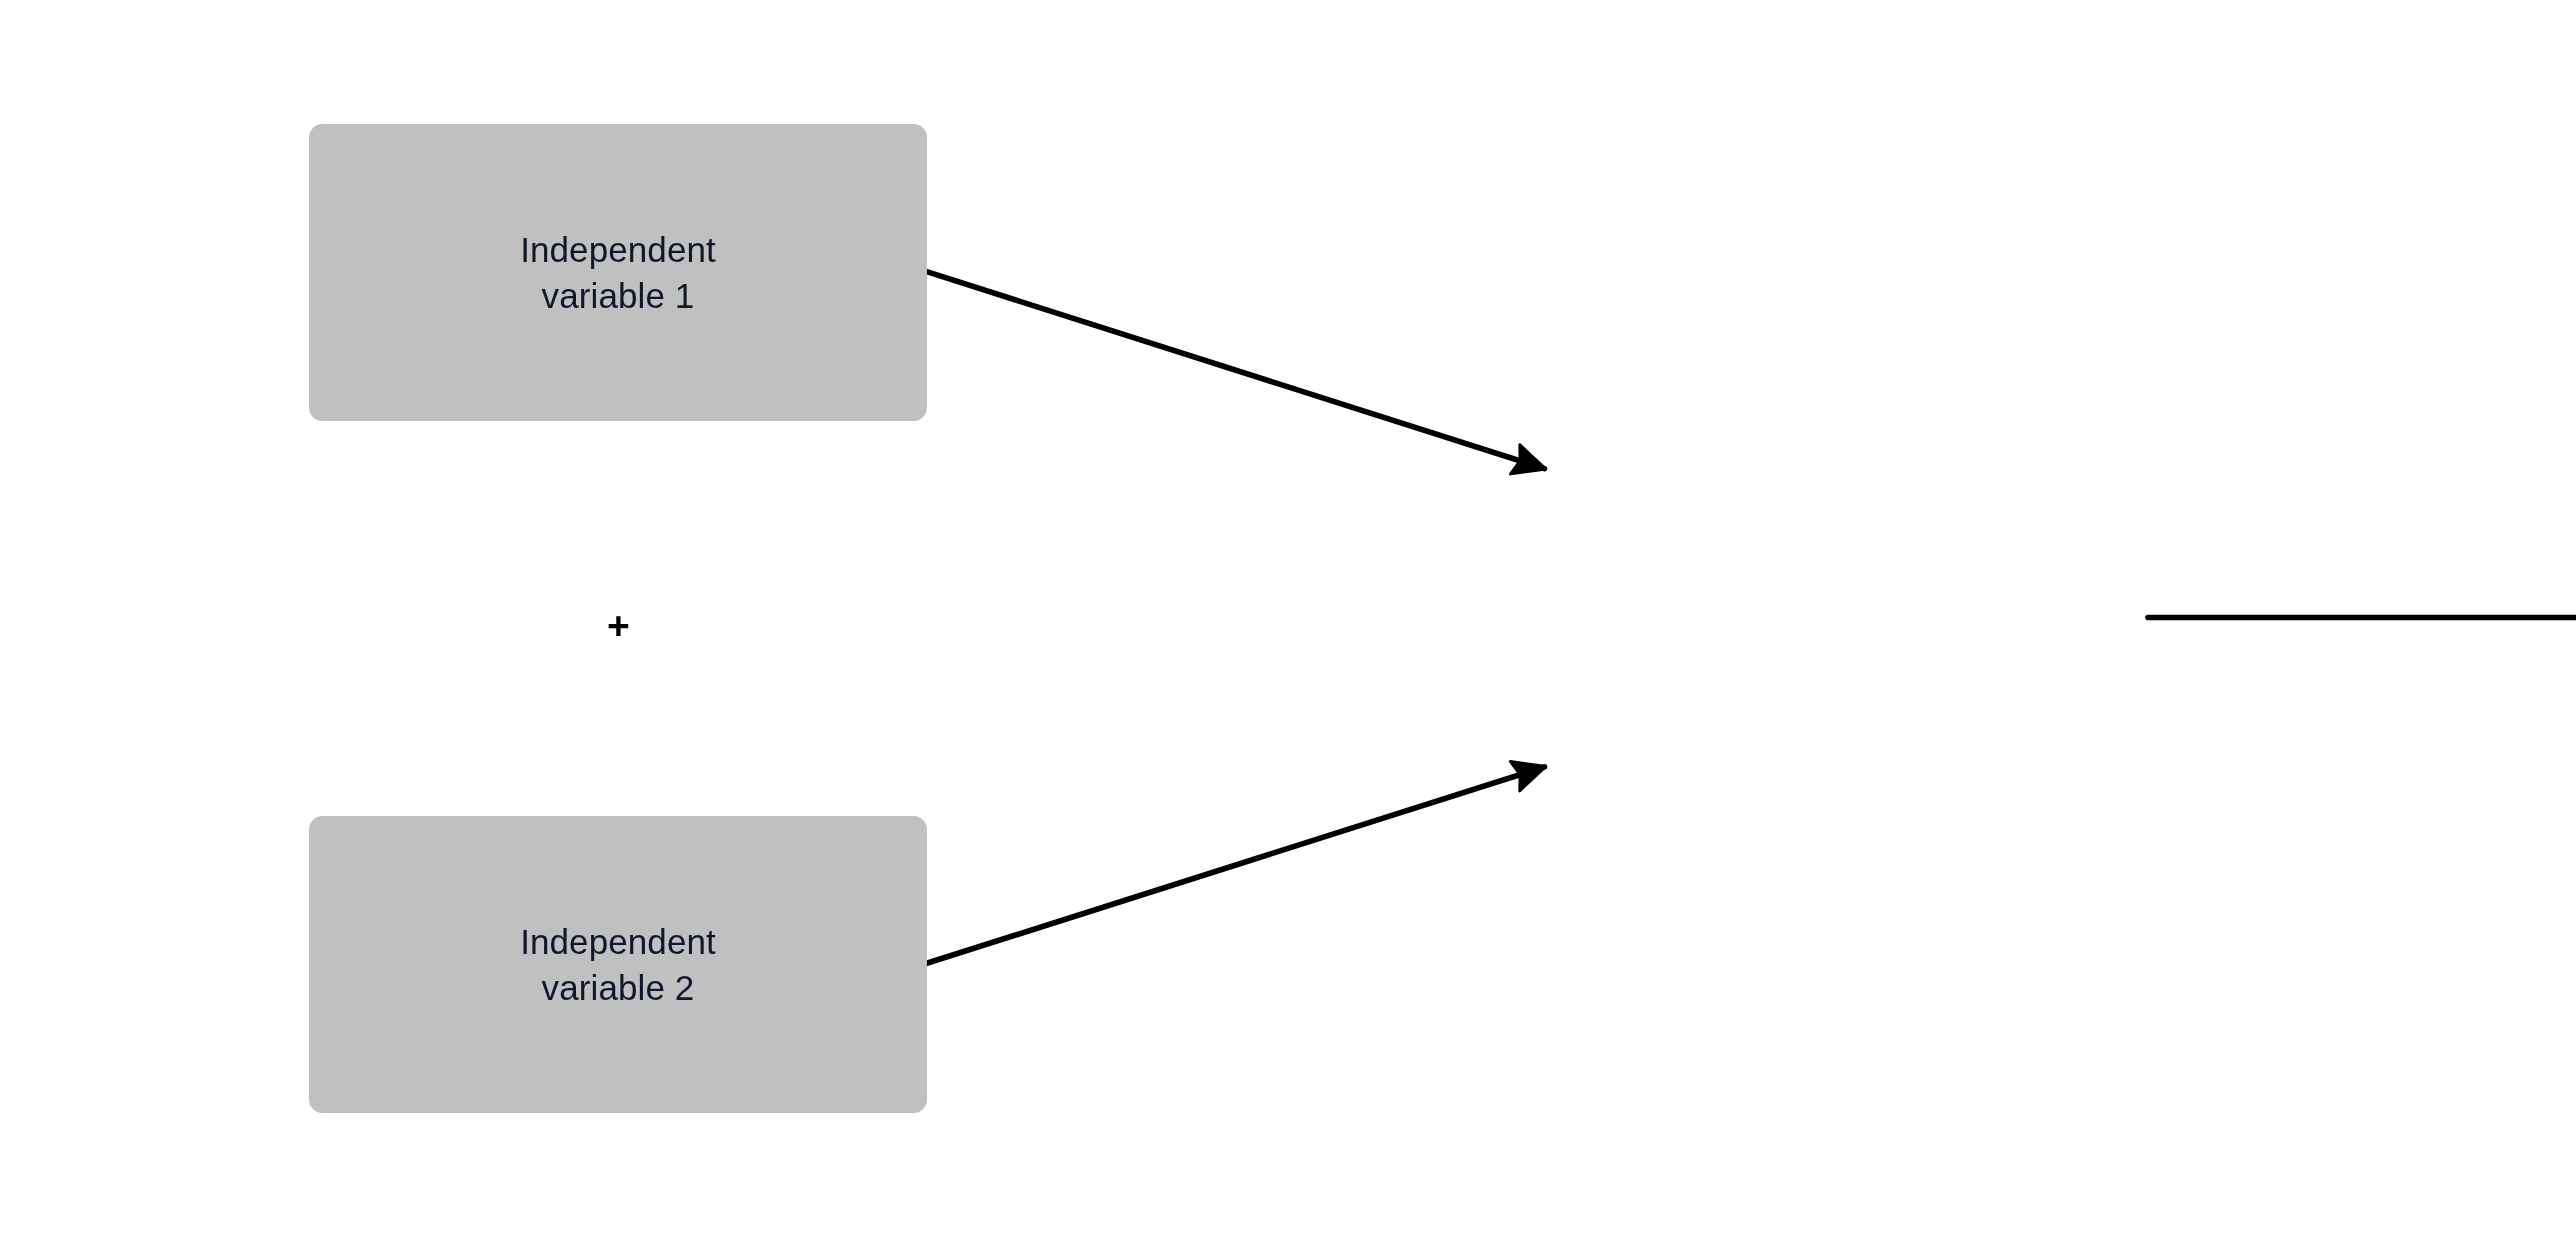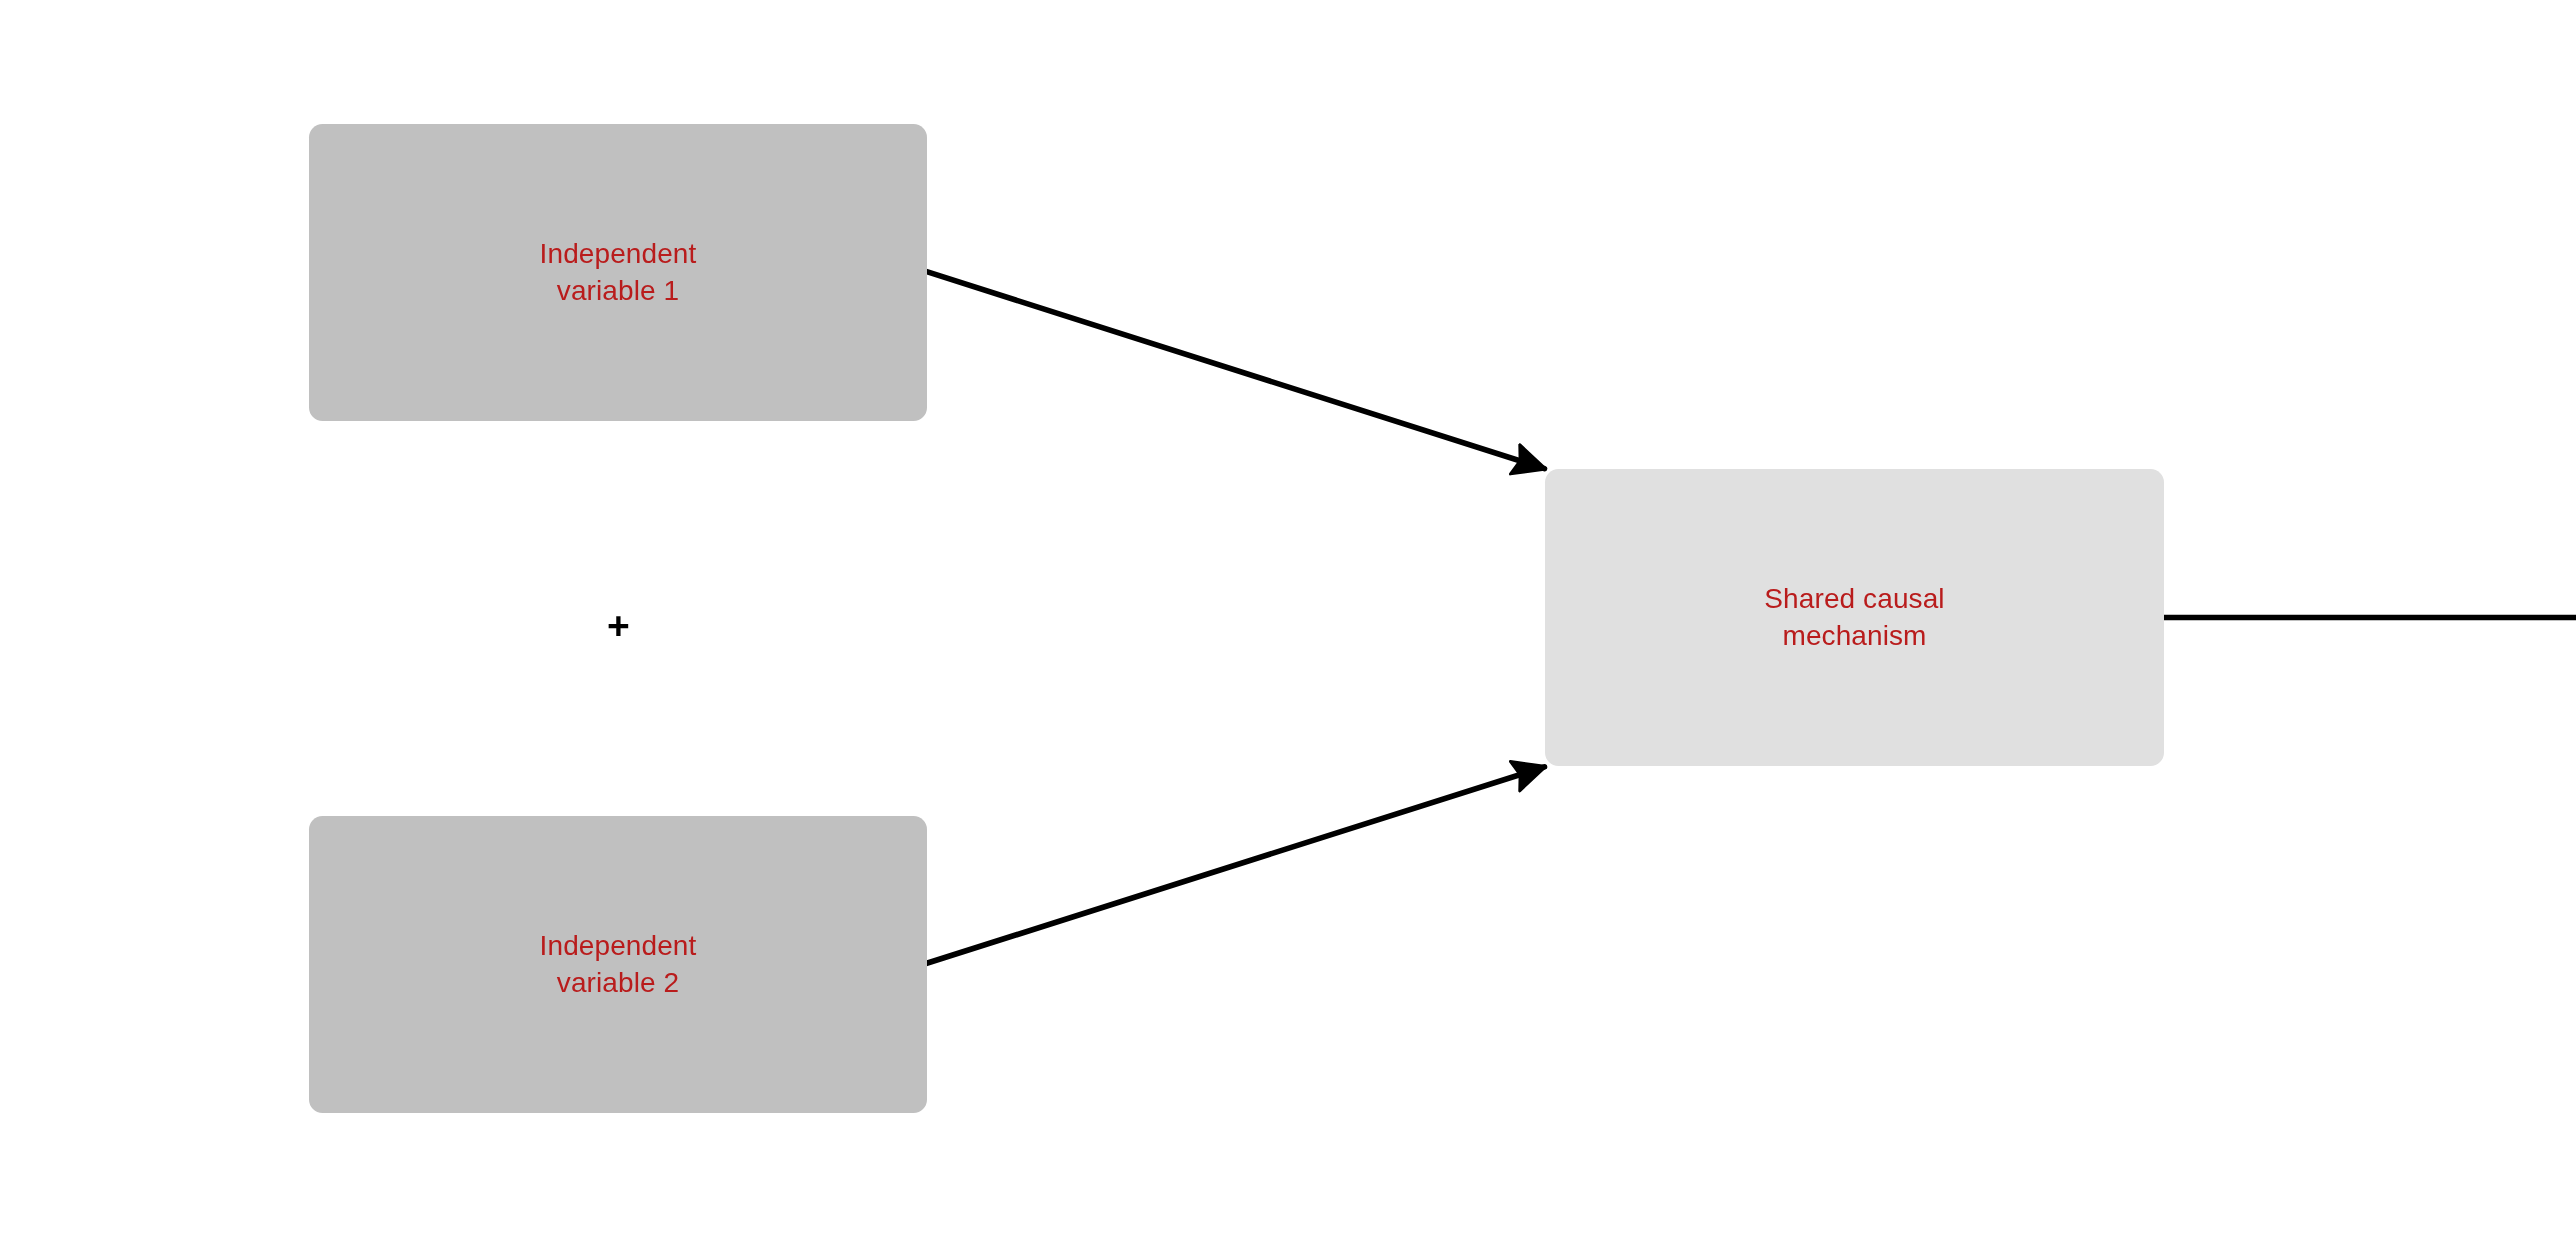--- a/index.html
+++ b/index.html
@@ -31,23 +31,23 @@
     position: absolute;
     box-sizing: border-box;
     border-radius: 13.4px;
     display: flex;
     align-items: center;
     justify-content: center;
     text-align: center;
   }
   .node-label {
     font-family: "Liberation Sans", sans-serif;
-    font-size: 28px;
+    font-size: 35px;
     line-height: 1.30;
-    color: #b91c1c;
+    color: #0f172a;
     letter-spacing: 0.1px;
     white-space: pre-line;
   }
   #node-iv1 {
     left: 309px;
     top: 124px;
     width: 618px;
     height: 297px;
   }
   #node-iv2 {
@@ -104,19 +104,15 @@
 
   <div id="plus-operator">
     <span>+</span>
   </div>
 
   <div class="node" id="node-iv2" style="background:#c0c0c0;">
     <span class="node-label">Independent
 variable 2</span>
   </div>
 
-  <div class="node" id="node-mech" style="background:#e0e0e0;">
-    <span class="node-label">Shared causal
-mechanism</span>
-  </div>
 
 </div>
 
 
 </body></html>

